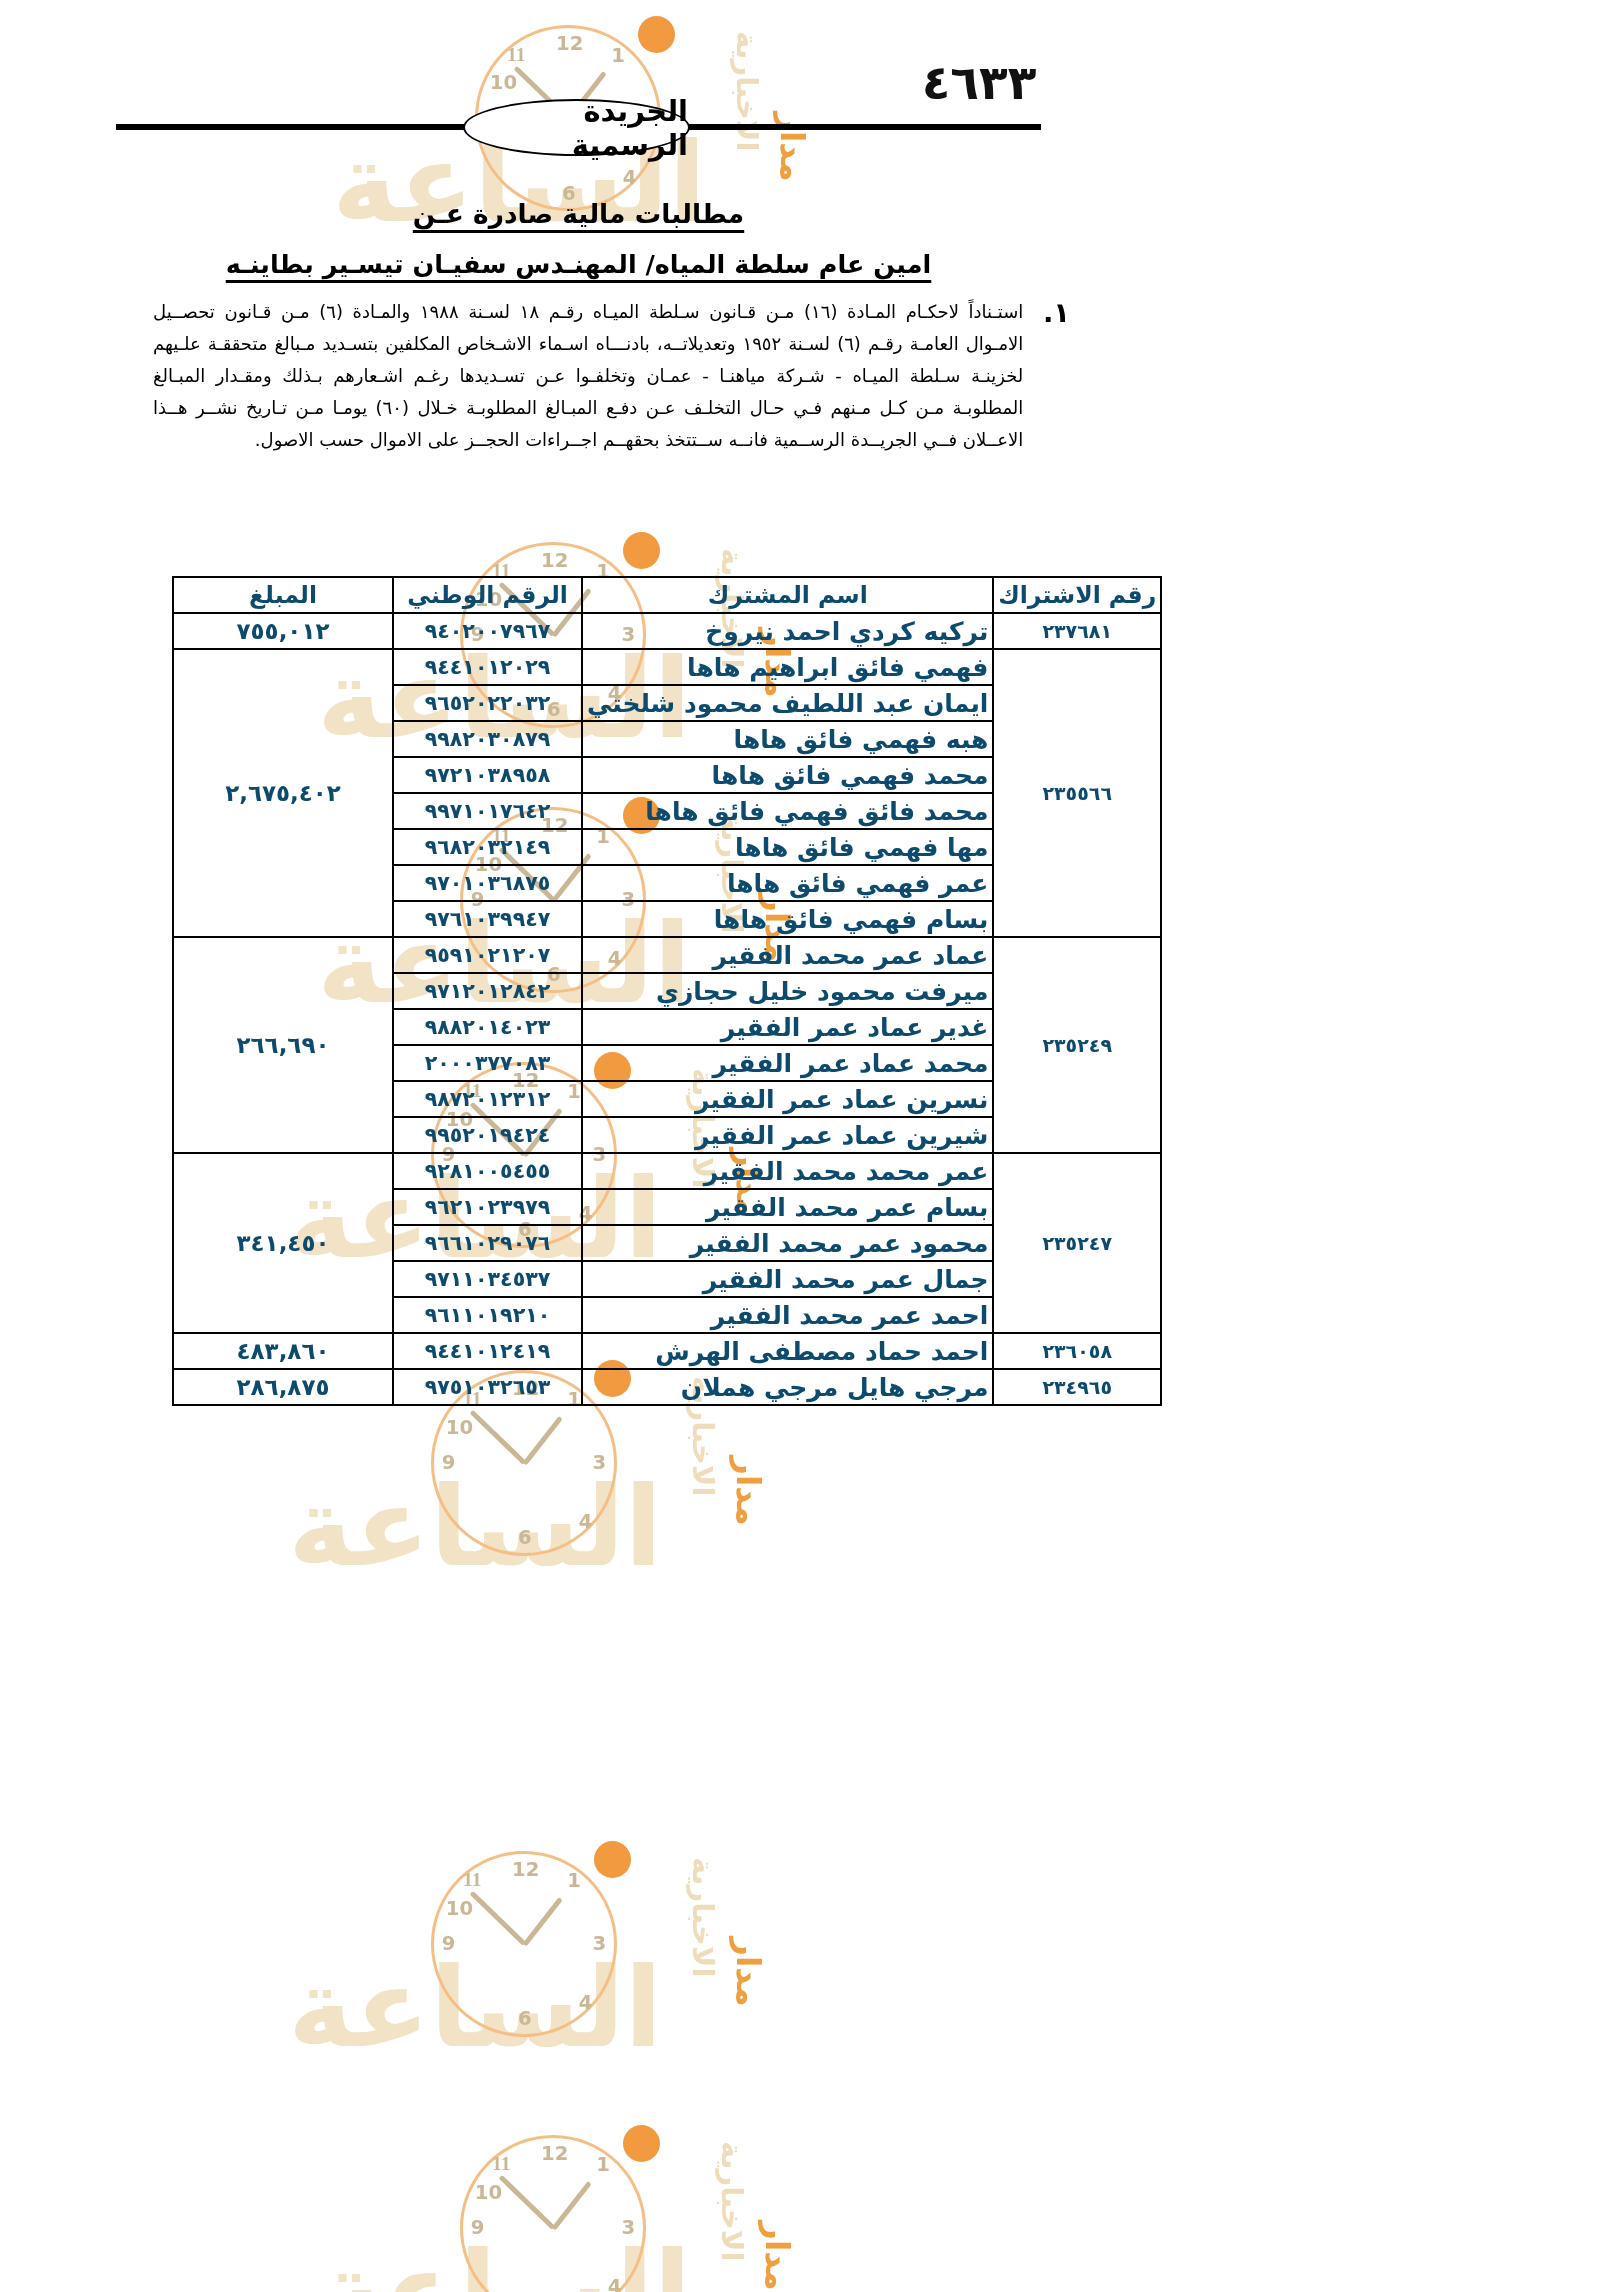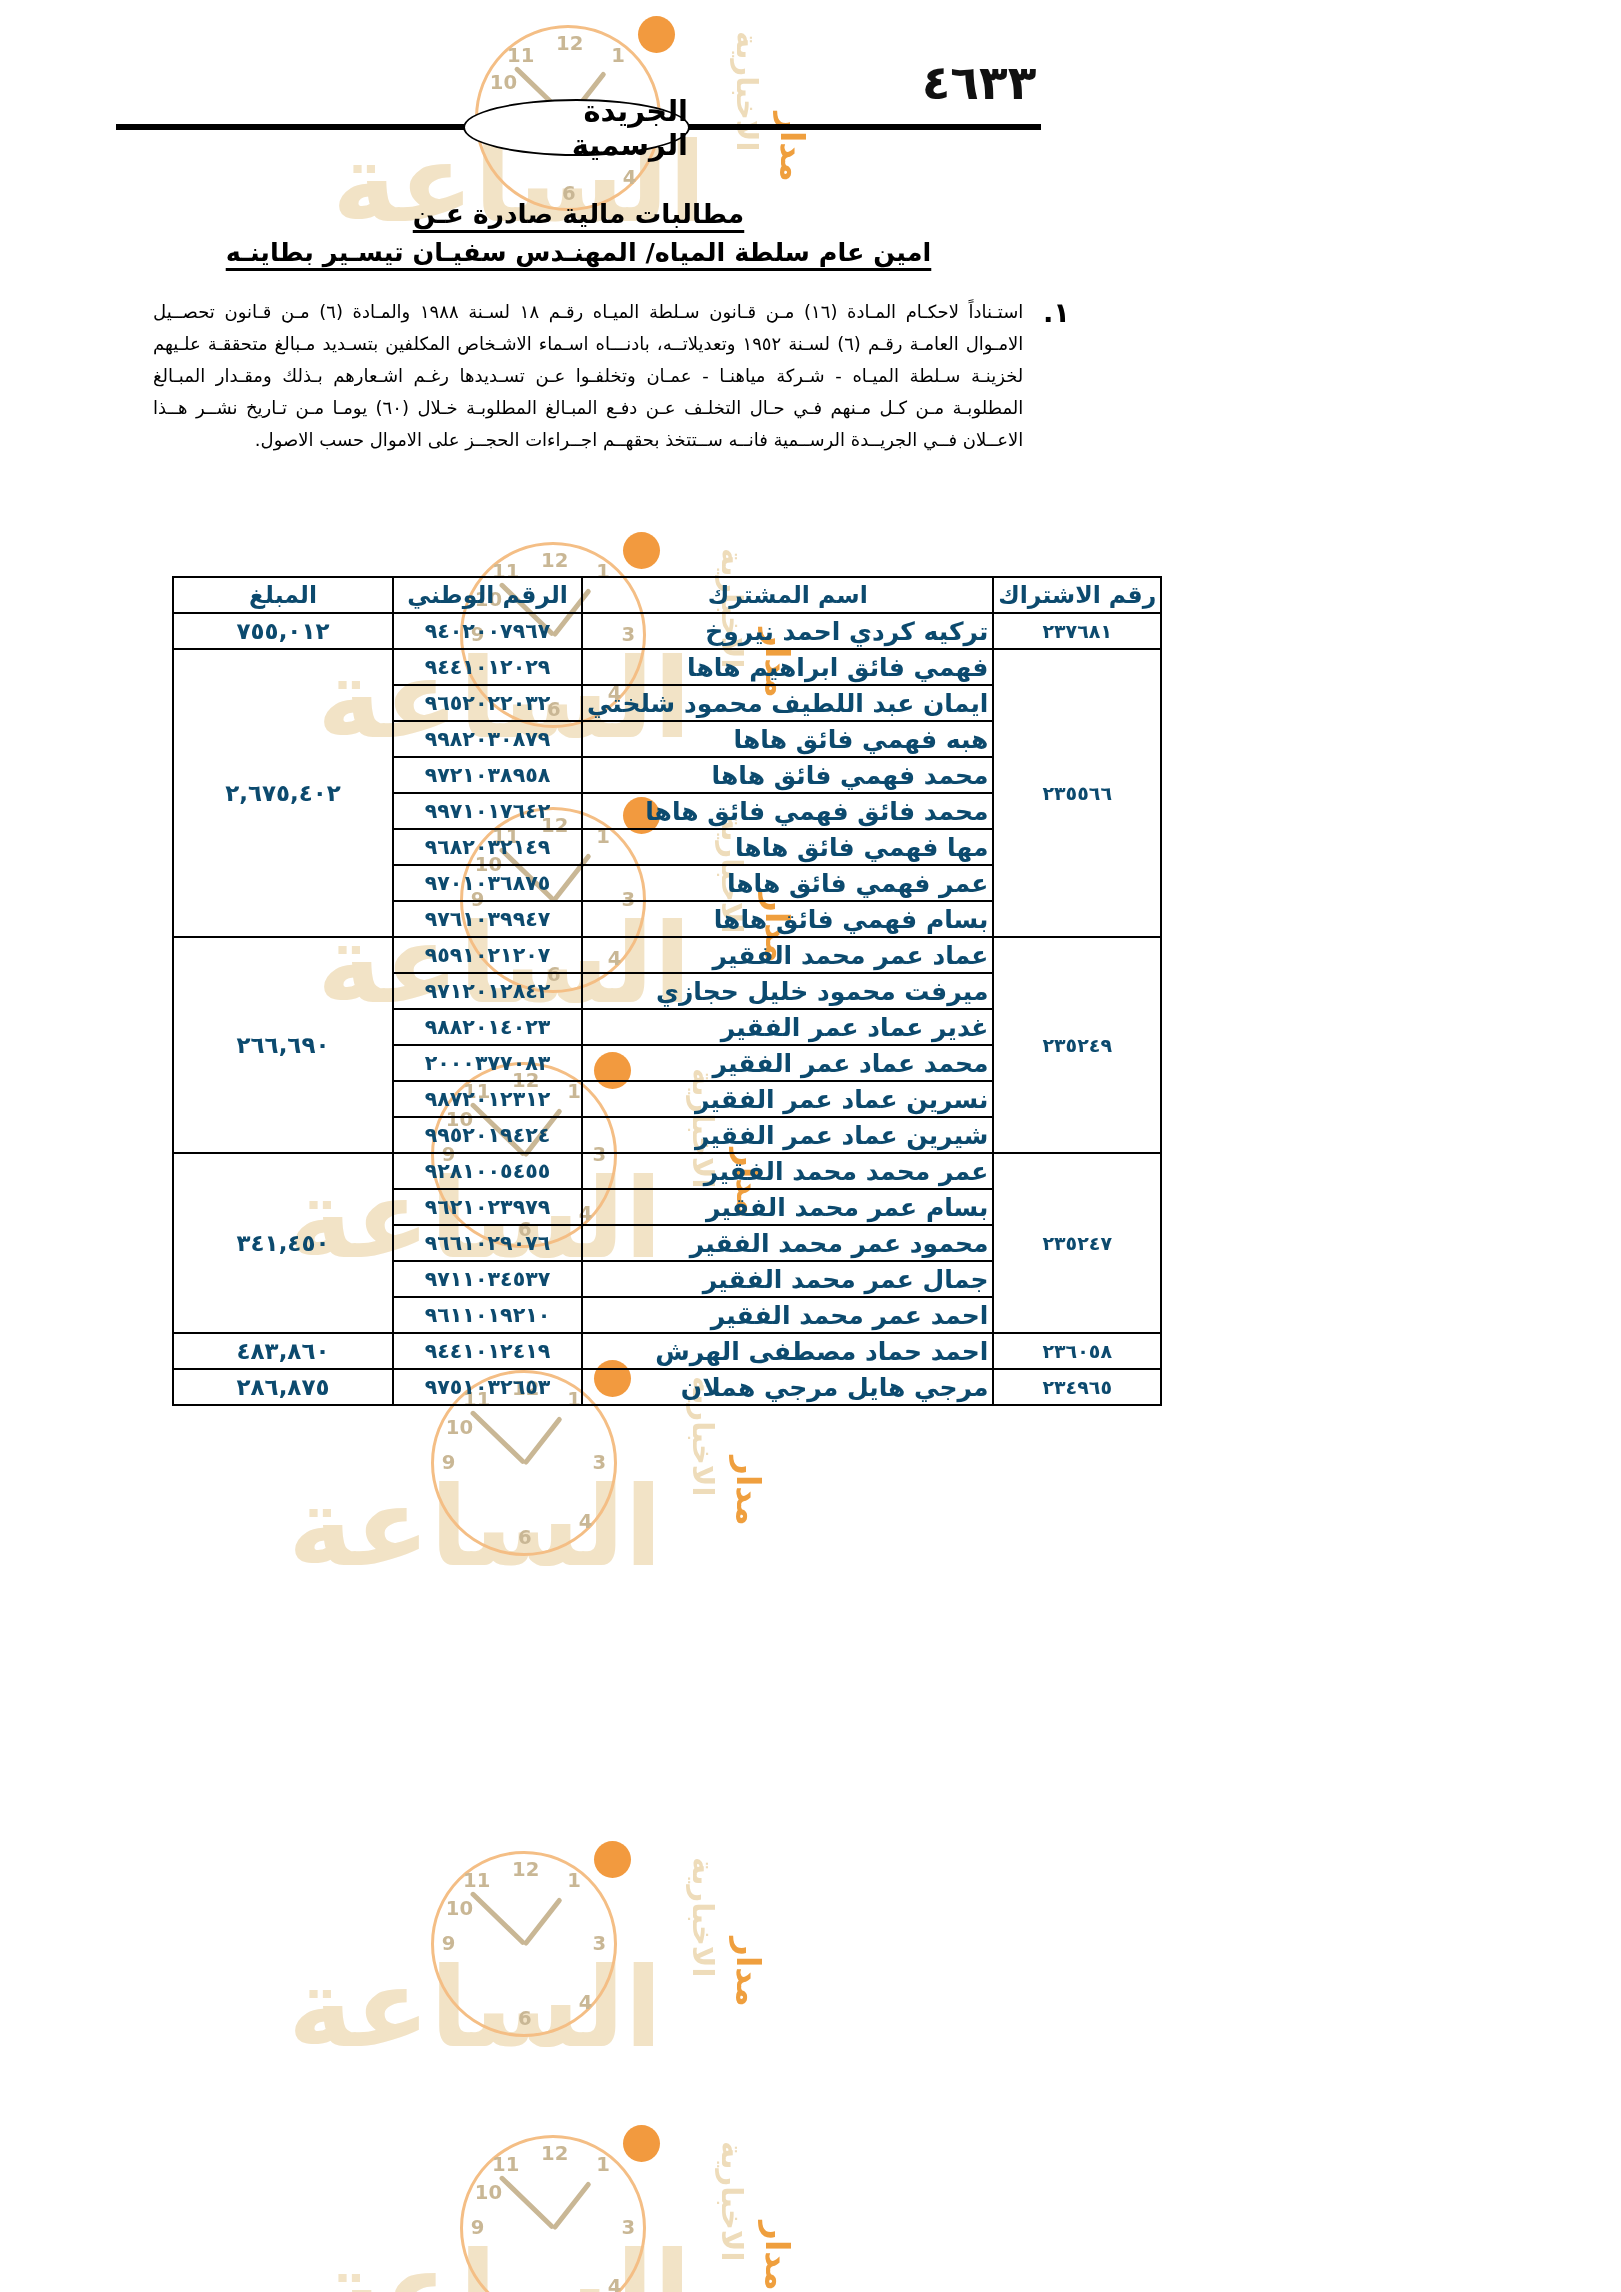--- a/index.html
+++ b/index.html
@@ -29,21 +29,21 @@
   }
   .wm-hand { position: absolute; background: #c9b795; border-radius: 2.9px; transform-origin: 50% 100%; }
   .wm-hand.h1 { width: 4.9px; height: 59px; left: 88px; top: 32px; transform: rotate(38deg); }
   .wm-hand.h2 { width: 4.9px; height: 74px; left: 88px; top: 16.7px; transform: rotate(-46deg); }
   .wm-num { position: absolute; color: #c9b795; font-size: 19.6px; font-weight: bold; }
   .wm-num.n0 { top: 3.9px;  left: 78px; }   
   .wm-num.n1 { top: 15.7px; right: 33px; }  
   .wm-num.n2 { top: 78px; right: 7.8px; }   
   .wm-num.n3 { bottom: 3.9px; left: 84px; } 
   .wm-num.n4 { top: 78px; left: 7.8px; }    
-  .wm-num.n5 { top: 15.7px; left: 29px; }   
+  .wm-num.n5 { top: 15.7px; left: 29px; font-family: Liberation Serif, serif; }   
   .wm-num.n6 { top: 43px; left: 11.8px; }   
   .wm-num.n7 { bottom: 19.6px; right: 21.6px; }
   .wm-ball {
     position: absolute; left: 300px; top: -2px;
     width: 37px; height: 37px; border-radius: 50%; background: #f29a3f;
   }
   .wm-vert {
     position: absolute; left: 392px; top: 13.7px;
     writing-mode: vertical-rl; color: #eedcba;
     font-size: 29px; font-weight: bold;
@@ -81,21 +81,21 @@
     text-align: center; direction: rtl;
   }
   .title1, .title2 {
     display: inline-block;
     font-weight: bold; color: #000;
     text-decoration: underline;
     text-underline-offset: 6.9px;
     text-decoration-thickness: 2.5px;
   }
   .title1 { font-size: 26.5px; }
-  .title2 { font-size: 25.5px; margin-top: 8px; }
+  .title2 { font-size: 25.5px; margin-top: 20px; }
   .titles .row { display: block; }
 
   
   .clause {
     position: absolute; z-index: 1;
     top: 296px; left: 145px; width: 925px;
     direction: rtl;
     display: flex; gap: 13.7px;
   }
   .clause-number {

